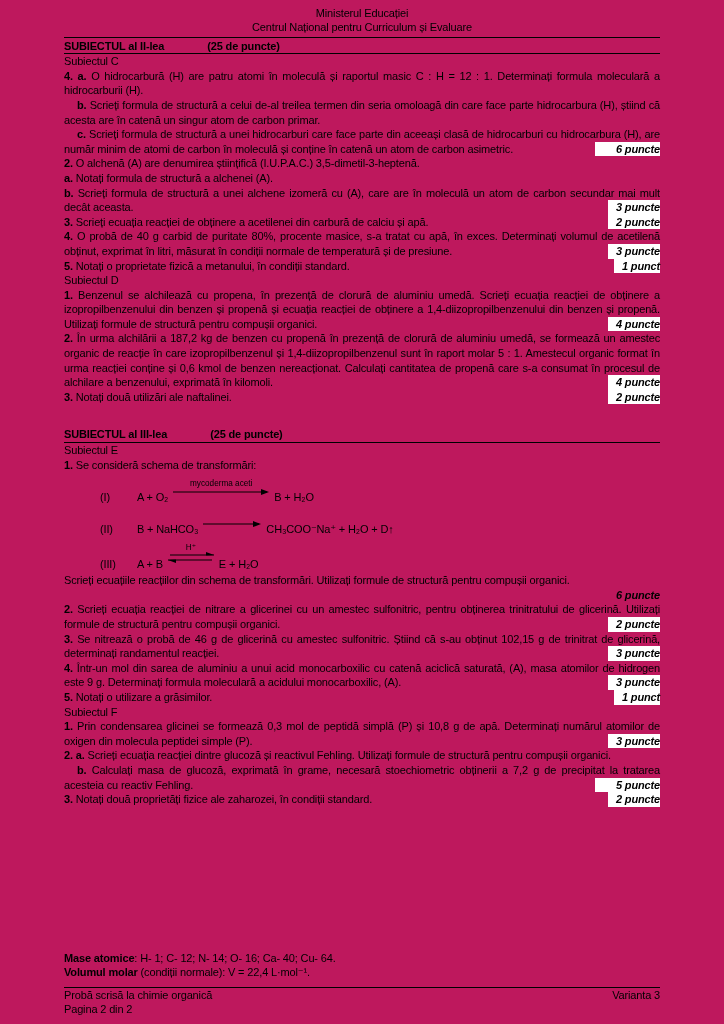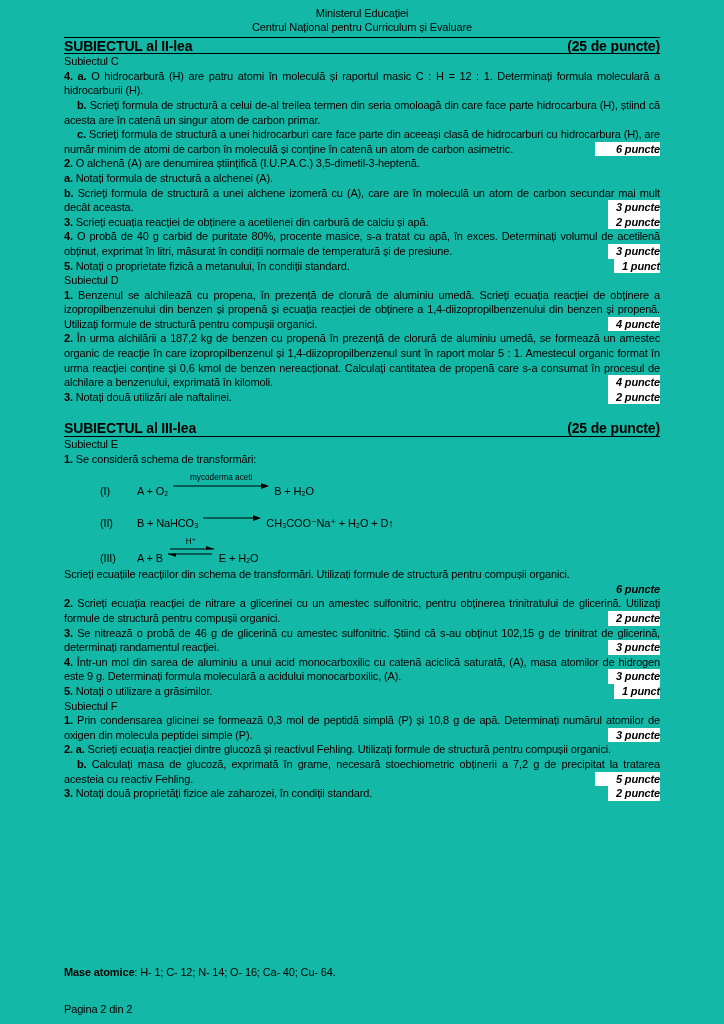--- a/index.html
+++ b/index.html
@@ -1,26 +1,26 @@
 <!DOCTYPE html>
 <html><head>
 <meta charset="utf-8">
 <style>
   * { box-sizing: border-box; }
   html, body { margin: 0; padding: 0; background: #ffffff; }
   .page {
-    width: 724px; height: 1024px; margin: 0 auto; background: #14b8a6;
+    width: 724px; height: 1024px; margin: 0 auto; background: #be185d;
     position: relative; overflow: hidden;
     font-family: "Liberation Sans", "DejaVu Sans", sans-serif;
     font-size: 11px; line-height: 14.6px; color: #000;
     padding: 7px 64px 0 64px; letter-spacing: -0.15px;
   }
   .header { text-align: center; font-size: 11px; line-height: 13.8px; padding-bottom: 2px; border-bottom: 1px solid #000; }
-  .heading-row { display: flex; justify-content: space-between; font-weight: bold; font-size: 14px; border-bottom: 1.2px solid #000; padding-top: 1px; }
-  .heading-row.gap-top { margin-top: 16px; }
+  .heading-row { display: flex; font-weight: bold; font-size: 11px; border-bottom: 1.2px solid #000; padding-top: 1px; gap: 43px; }
+  .heading-row.gap-top { margin-top: 22px; }
   .subheading { font-weight: normal; }
   .para { text-align: justify; position: relative; }
   .para.indent { text-indent: 13px; }
   .b { font-weight: bold; }
   .points { position: absolute; right: 0; bottom: 0; font-weight: bold; font-style: italic; background: #fff; padding-left: 8px; }
   .points-line { text-align: right; font-weight: bold; font-style: italic; }
   .scheme { margin: 2px 0 2px 36px; }
   .eq-row { display: flex; align-items: flex-end; margin: 2px 0; min-height: 20px; }
   .eq-num { width: 37px; flex: 0 0 37px; }
   .eq-part { white-space: nowrap; text-align: right; }
@@ -115,19 +115,24 @@
       <div class="para"><span class="b">5. </span><span>Notați o utilizare a grăsimilor.</span><span class="points">1 punct</span></div>
       <div class="subheading">Subiectul F</div>
       <div class="para"><span class="b">1. </span><span>Prin condensarea glicinei se formează 0,3 mol de peptidă simplă (P) și 10,8 g de apă. Determinați numărul atomilor de oxigen din molecula peptidei simple (P).</span><span class="points">3 puncte</span></div>
       <div class="para"><span class="b">2. a. </span><span>Scrieți ecuația reacției dintre glucoză și reactivul Fehling. Utilizați formule de structură pentru compușii organici.</span></div>
       <div class="para indent"><span class="b">b. </span><span>Calculați masa de glucoză, exprimată în grame, necesară stoechiometric obținerii a 7,2 g de precipitat la tratarea acesteia cu reactiv Fehling.</span><span class="points">5 puncte</span></div>
       <div class="para"><span class="b">3. </span><span>Notați două proprietăți fizice ale zaharozei, în condiții standard.</span><span class="points">2 puncte</span></div>
     </div>
 
   <div class="constants">
     <div><span class="b">Mase atomice</span><span>: H- 1; C- 12; N- 14; O- 16; Ca- 40; Cu- 64.</span></div>
+    <div><span class="b">Volumul molar</span><span> (condiții normale): V = 22,4 L·mol⁻¹.</span></div>
   </div>
 
   <div class="footer">
+    <div class="footer-top">
+      <span>Probă scrisă la chimie organică</span>
+      <span>Varianta 3</span>
+    </div>
     <div class="footer-center">Pagina 2 din 2</div>
   </div>
 
 </div>
 
 </body></html>

